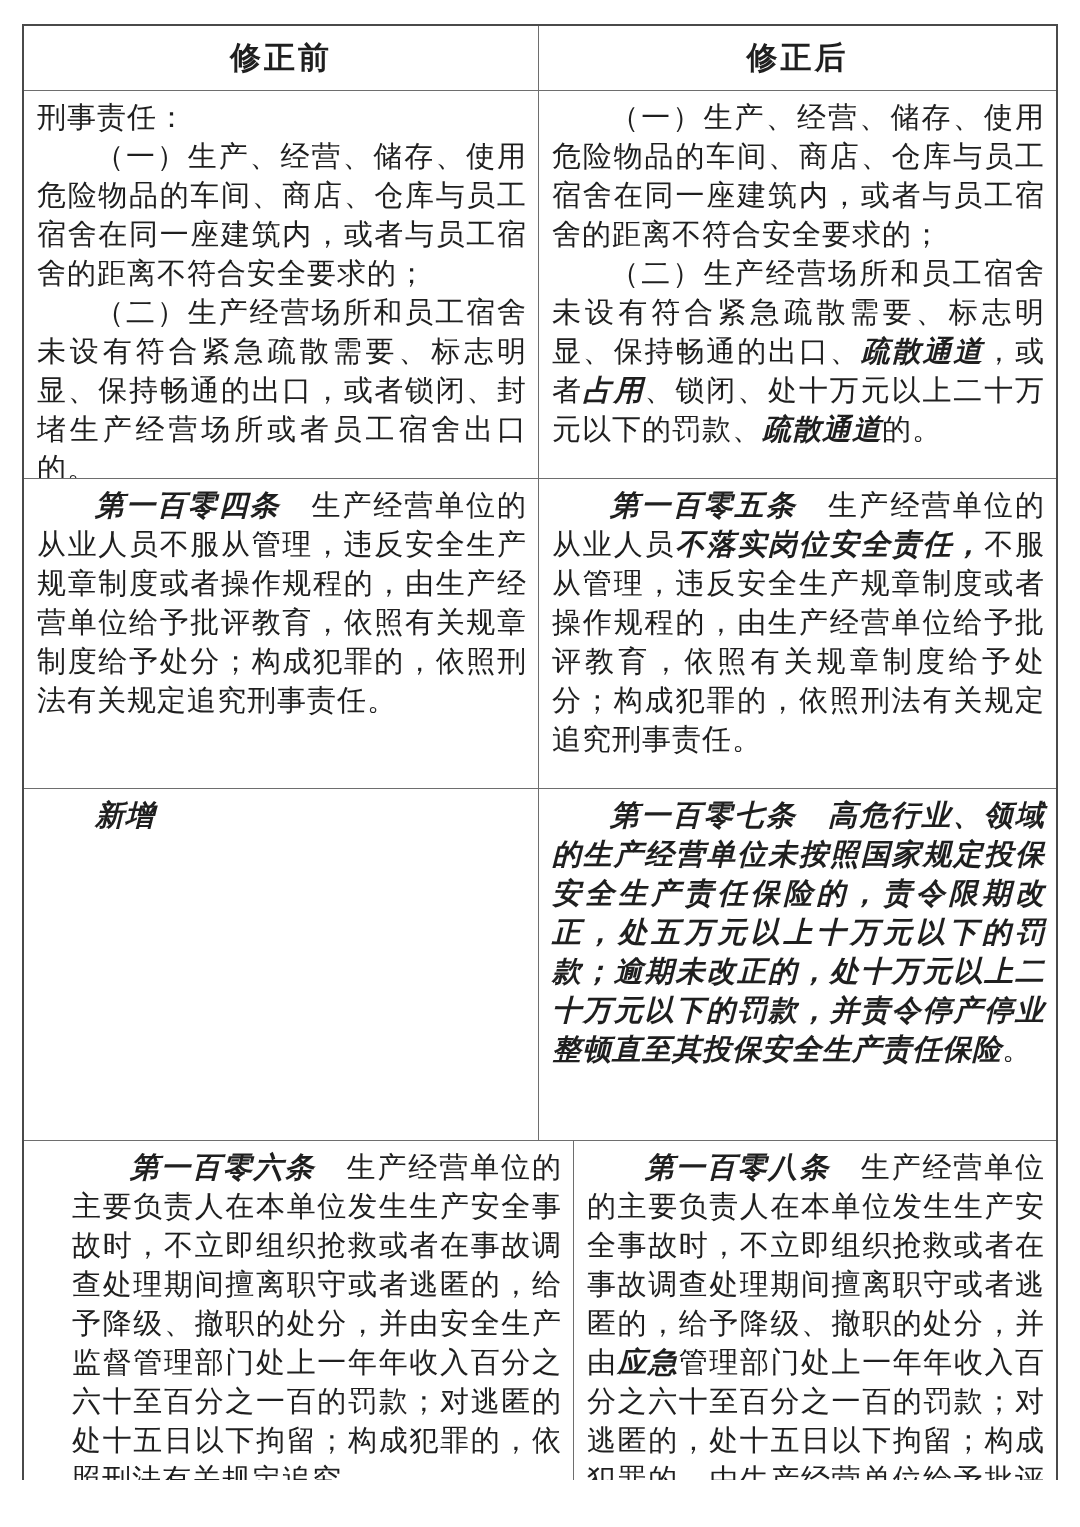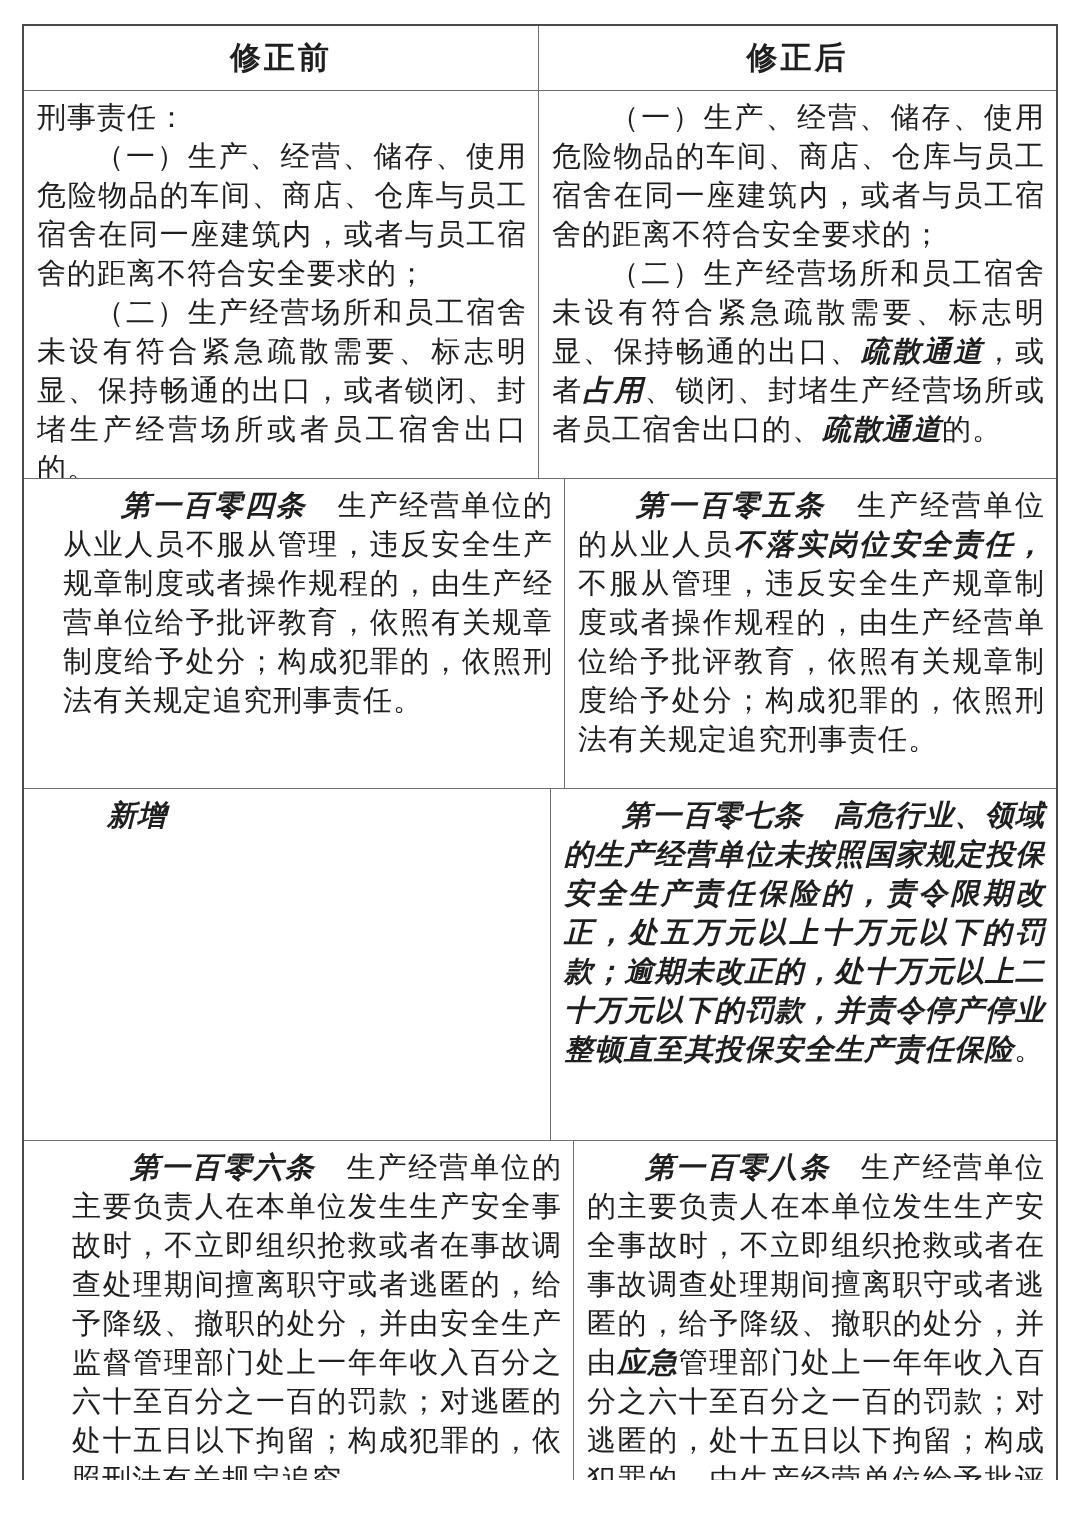--- a/index.html
+++ b/index.html
@@ -63,32 +63,32 @@
     </div>
     <div id="rows-container">
         <div class="row" style="height: 388px;">
           <div class="cell before">
             <p class=""><span>刑事责任：</span></p>
             <p class="indent"><span>（一）生产、经营、储存、使用危险物品的车间、商店、仓库与员工宿舍在同一座建筑内，或者与员工宿舍的距离不符合安全要求的；</span></p>
             <p class="indent"><span>（二）生产经营场所和员工宿舍未设有符合紧急疏散需要、标志明显、保持畅通的出口，或者锁闭、封堵生产经营场所或者员工宿舍出口的。</span></p>
           </div>
           <div class="cell after">
             <p class="indent"><span>（一）生产、经营、储存、使用危险物品的车间、商店、仓库与员工宿舍在同一座建筑内，或者与员工宿舍的距离不符合安全要求的；</span></p>
-            <p class="indent"><span>（二）生产经营场所和员工宿舍未设有符合紧急疏散需要、标志明显、保持畅通的出口、</span><span class="seg-b">疏散通道</span><span>，或者</span><span class="seg-b">占用</span><span>、锁闭、封堵生产经营场所或者员工宿舍出口的、</span><span class="seg-b">疏散通道</span><span>的。</span></p>
+            <p class="indent"><span>（二）生产经营场所和员工宿舍未设有符合紧急疏散需要、标志明显、保持畅通的出口、</span><span class="seg-b">疏散通道</span><span>，或者</span><span class="seg-b">占用</span><span>、锁闭、处十万元以上二十万元以下的罚款、</span><span class="seg-b">疏散通道</span><span>的。</span></p>
           </div>
         </div>
-        <div class="row" style="height: 310px; padding-left: 26px;">
+        <div class="row" style="height: 310px;">
           <div class="cell before">
             <p class="indent"><span class="seg-b">第一百零四条</span><span>　生产经营单位的从业人员不服从管理，违反安全生产规章制度或者操作规程的，由生产经营单位给予批评教育，依照有关规章制度给予处分；构成犯罪的，依照刑法有关规定追究刑事责任。</span></p>
           </div>
           <div class="cell after">
             <p class="indent"><span class="seg-b">第一百零五条</span><span>　生产经营单位的从业人员</span><span class="seg-b">不落实岗位安全责任，</span><span>不服从管理，违反安全生产规章制度或者操作规程的，由生产经营单位给予批评教育，依照有关规章制度给予处分；构成犯罪的，依照刑法有关规定追究刑事责任。</span></p>
           </div>
         </div>
-        <div class="row" style="height: 352px; padding-left: 12px;">
+        <div class="row" style="height: 352px;">
           <div class="cell before">
             <p class="indent"><span class="seg-b">新增</span></p>
           </div>
           <div class="cell after">
             <p class="indent"><span class="seg-b">第一百零七条　高危行业、领域的生产经营单位未按照国家规定投保安全生产责任保险的，责令限期改正，处五万元以上十万元以下的罚款；逾期未改正的，处十万元以上二十万元以下的罚款，并责令停产停业整顿直至其投保安全生产责任保险</span><span>。</span></p>
           </div>
         </div>
         <div class="row" style="height: 368px; margin-left: 35px;">
           <div class="cell before">
             <p class="indent"><span class="seg-b">第一百零六条</span><span>　生产经营单位的主要负责人在本单位发生生产安全事故时，不立即组织抢救或者在事故调查处理期间擅离职守或者逃匿的，给予降级、撤职的处分，并由安全生产监督管理部门处上一年年收入百分之六十至百分之一百的罚款；对逃匿的处十五日以下拘留；构成犯罪的，依照刑法有关规定追究</span></p>

